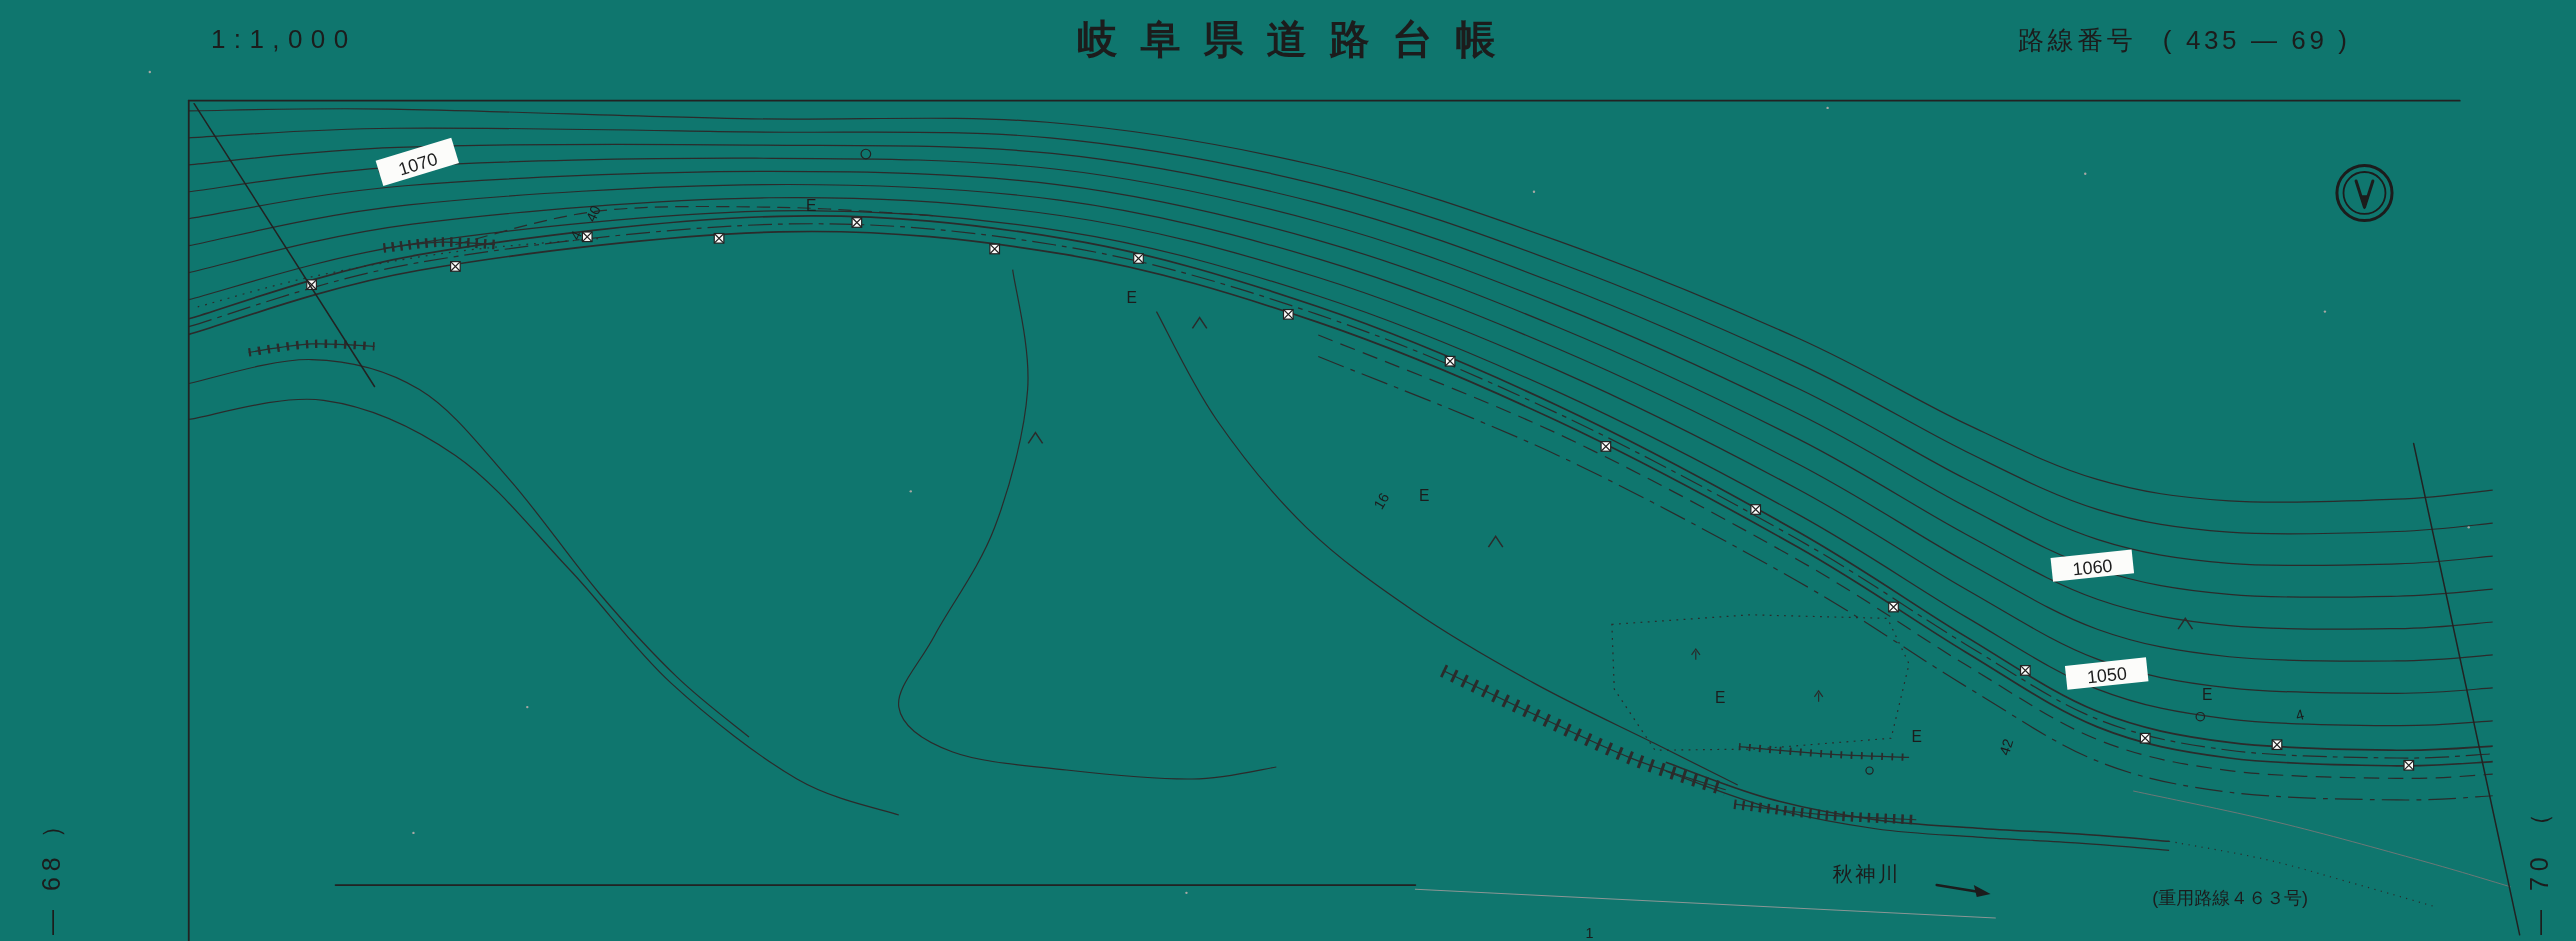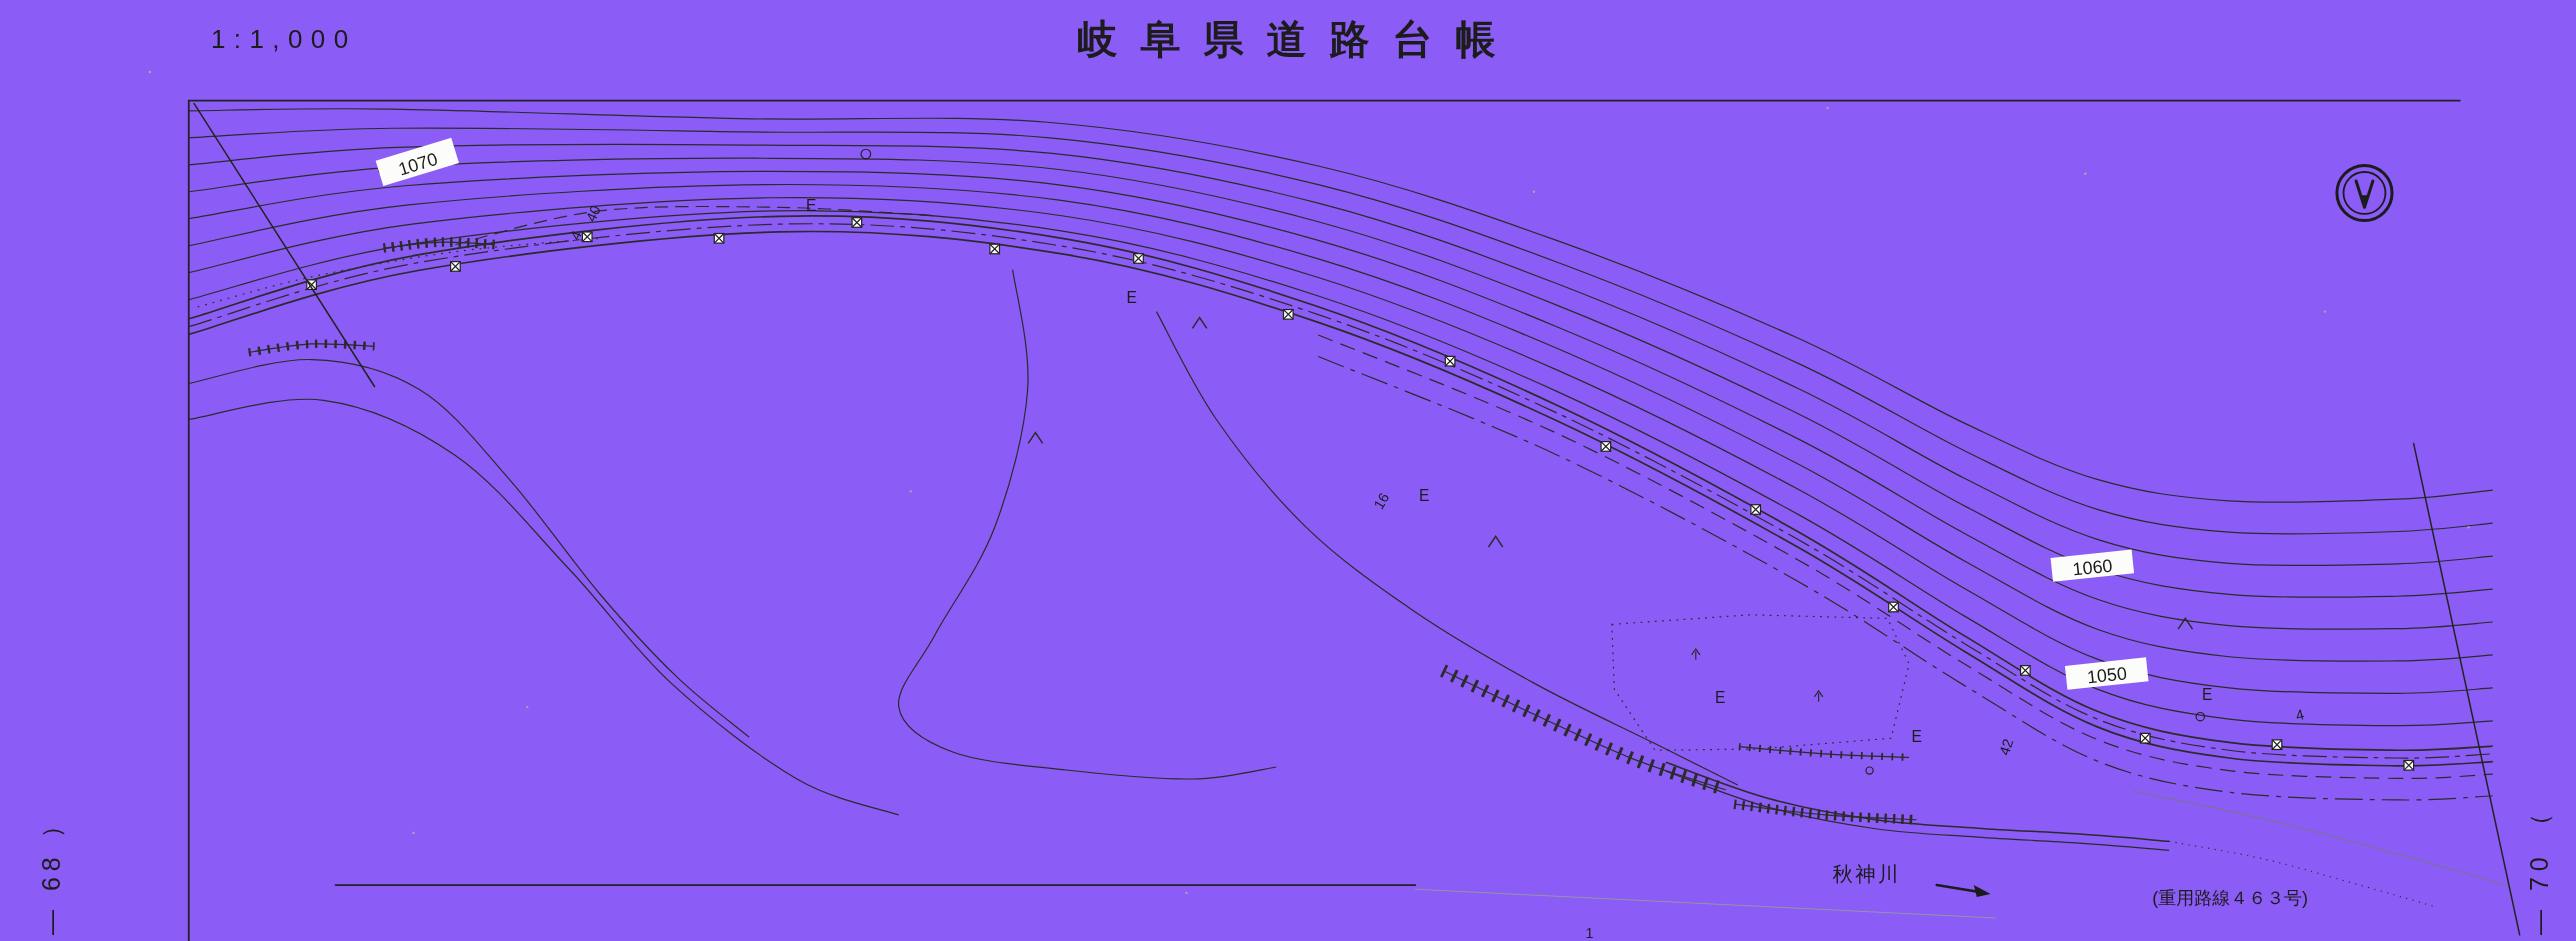--- a/index.html
+++ b/index.html
@@ -1,17 +1,17 @@
 <!DOCTYPE html>
 <html style="font-size:9.6px"><head>
 <meta charset="utf-8">
 <style>
   html,body{margin:0;padding:0;background:#dddcd8;}
   .sheet{
-    position:relative;width:2576px;height:942px;background:#8b5cf6;
+    position:relative;width:2576px;height:942px;background:#0f766e;
     overflow:hidden;font-family:"Liberation Sans","DejaVu Sans",sans-serif;color:#1c1c1c;
   }
   .sheet svg{position:absolute;left:0;top:0;}
   .scale{position:absolute;left:211px;top:24px;font-size:26px;letter-spacing:8.4px;white-space:nowrap;}
   .title{position:absolute;left:50%;top:12px;transform:translateX(-50%);
          font-size:40px;font-weight:700;letter-spacing:23px;white-space:nowrap;padding-left:20px;}
   .route{position:absolute;left:2018px;top:23px;font-size:26px;letter-spacing:3.6px;white-space:nowrap;}
   .route span + span{margin-left:15.6px;}
   .sheetref{position:absolute;font-size:25px;letter-spacing:6px;white-space:nowrap;
             transform-origin:0 0;transform:rotate(-90deg);}
@@ -21,20 +21,24 @@
   .sym{font-size:26px;}
   .stn{font-size:24px;}
 </style>
 </head>
 <body>
 
 <div class="sheet">
 
   <div class="scale">1:1,000</div>
   <div class="title">岐阜県道路台帳</div>
+  <div class="route">
+    <span>路線番号</span>
+    <span>( 435 — 69 )</span>
+  </div>
   <div class="sheetref left">— 68 ）</div>
   <div class="sheetref right">— 70 （</div>
 
   <svg id="map" width="2576" height="942" viewBox="0 0 4299 1572">
 
     <g id="lw">
         <path d="M315,500C378.2,484.3 531.2,430.7 694,406C856.8,381.3 1111.7,355.3 1292,352C1472.3,348.7 1624.7,362.3 1776,386C1927.3,409.7 2062.7,449.3 2200,494C2337.3,538.7 2466.7,593.3 2600,654C2733.3,714.7 2886.7,795.5 3000,858C3113.3,920.5 3196.7,980.3 3280,1029C3363.3,1077.7 3426.7,1121.5 3500,1150C3573.3,1178.5 3636.7,1189.8 3720,1200C3803.3,1210.2 3926.7,1210.5 4000,1211C4073.3,1211.5 4133.3,1204.3 4160,1203" fill="none" stroke="#2b2b2b" stroke-width="2"></path>
         <path d="M315,455C377.2,441.5 526.5,394.8 688,374C849.5,353.2 1103.3,332.3 1284,330C1464.7,327.7 1619.3,337.8 1772,360C1924.7,382.2 2062.0,420.0 2200,463C2338.0,506.0 2466.7,559.2 2600,618C2733.3,676.8 2886.7,755.2 3000,816C3113.3,876.8 3196.7,935.7 3280,983C3363.3,1030.3 3426.7,1072.5 3500,1100C3573.3,1127.5 3636.7,1138.5 3720,1148C3803.3,1157.5 3926.7,1157.0 4000,1157C4073.3,1157.0 4133.3,1149.5 4160,1148" fill="none" stroke="#2b2b2b" stroke-width="2"></path>
         <path d="M315,410C376.2,398.7 521.8,359.0 682,342C842.2,325.0 1095.0,309.3 1276,308C1457.0,306.7 1614.0,313.3 1768,334C1922.0,354.7 2061.3,390.7 2200,432C2338.7,473.3 2466.7,525.0 2600,582C2733.3,639.0 2886.7,714.8 3000,774C3113.3,833.2 3196.7,891.0 3280,937C3363.3,983.0 3426.7,1023.5 3500,1050C3573.3,1076.5 3636.7,1087.2 3720,1096C3803.3,1104.8 3926.7,1103.5 4000,1103C4073.3,1102.5 4133.3,1094.7 4160,1093" fill="none" stroke="#2b2b2b" stroke-width="2"></path>
         <path d="M315,365C375.2,355.8 517.2,323.2 676,310C834.8,296.8 1086.7,286.3 1268,286C1449.3,285.7 1608.7,288.8 1764,308C1919.3,327.2 2060.7,361.3 2200,401C2339.3,440.7 2466.7,490.8 2600,546C2733.3,601.2 2886.7,674.5 3000,732C3113.3,789.5 3196.7,846.3 3280,891C3363.3,935.7 3426.7,974.5 3500,1000C3573.3,1025.5 3636.7,1035.8 3720,1044C3803.3,1052.2 3926.7,1050.0 4000,1049C4073.3,1048.0 4133.3,1039.8 4160,1038" fill="none" stroke="#2b2b2b" stroke-width="2"></path>

